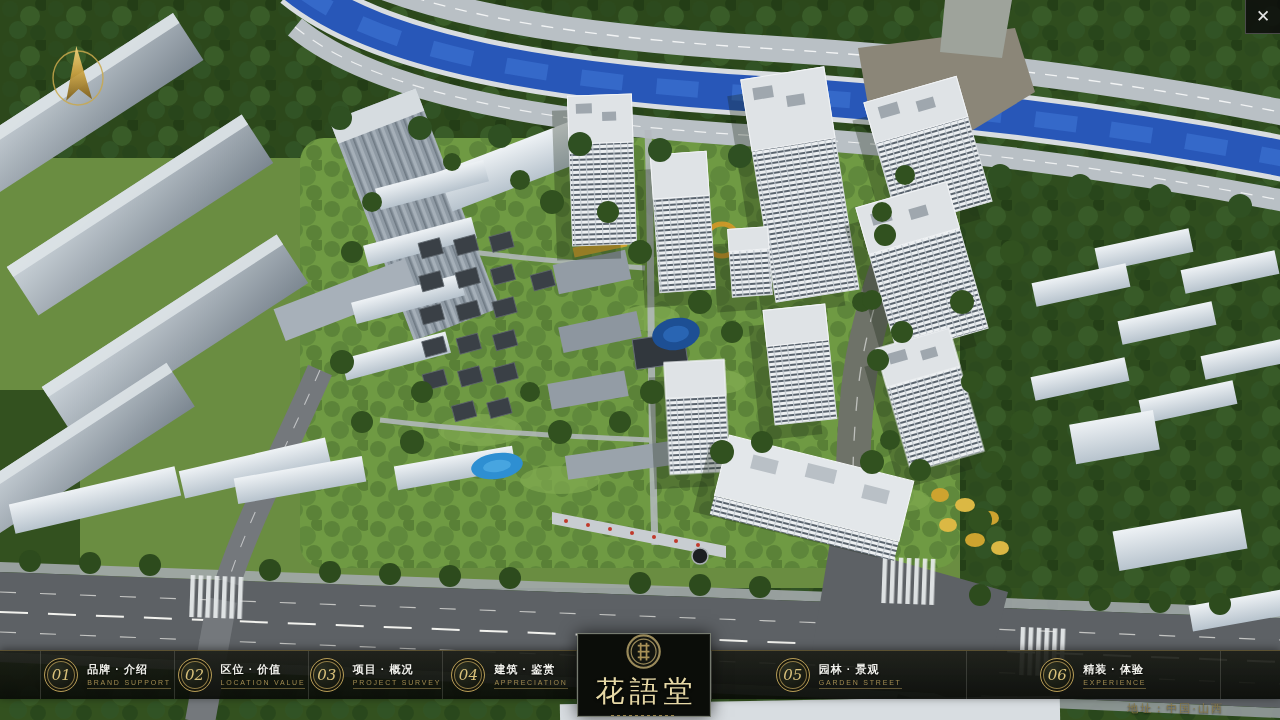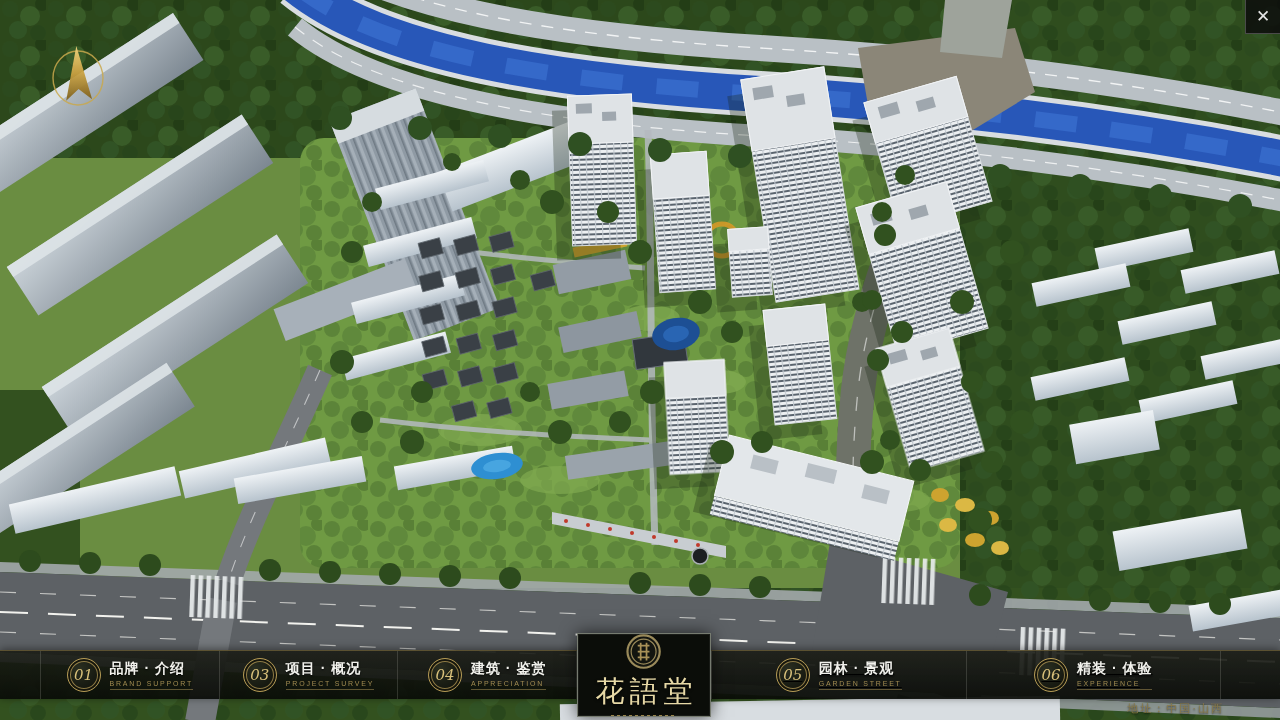--- a/index.html
+++ b/index.html
@@ -12,32 +12,32 @@
   .close-btn{position:absolute;top:0;right:0;width:35px;height:34px;
     background:rgba(12,12,12,.85);border:1px solid #4a4a4a;border-top:none;border-right:none;
     color:#e4e4e4;font-size:17px;line-height:1;display:flex;align-items:center;justify-content:center;
     cursor:pointer;padding:0;font-family:"DejaVu Sans",sans-serif;}
 
   .navbar{position:absolute;left:0;top:650px;width:1280px;height:48px;display:flex;
     background:linear-gradient(180deg,rgba(26,28,21,.9),rgba(9,11,7,.93));
     border-top:1px solid rgba(168,146,86,.5);box-shadow:0 -1px 8px rgba(0,0,0,.45);}
   .nav-group{display:flex;}
   .nav-left{width:577px;padding-left:40px;box-sizing:border-box;}
-  .nav-right{flex:1;padding-right:59px;box-sizing:border-box;text-decoration:underline;}
+  .nav-right{flex:1;padding-right:59px;box-sizing:border-box;}
   .nav-item{flex:1;display:flex;align-items:center;justify-content:center;gap:9px;
     border-right:1px solid rgba(210,210,200,.18);cursor:pointer;min-width:0;}
   .nav-group .nav-item:first-child{border-left:1px solid rgba(210,210,200,.18);}
   .badge{width:32px;height:32px;border-radius:50%;border:1px solid var(--accent-gold,#b49a55);
     box-shadow:inset 0 0 0 2px rgba(8,10,6,.9), inset 0 0 0 3px rgba(180,154,85,.75);
     background:radial-gradient(circle at 35% 30%,#2a2e20,#0b0d08);
     display:flex;align-items:center;justify-content:center;flex:none;}
   .num{font-family:"DejaVu Serif",serif;font-style:italic;font-size:15px;
     color:var(--number-gold,#d8c07a);}
   .labels{display:flex;flex-direction:column;align-items:flex-start;min-width:0;}
-  .zh{font-size:14px;font-weight:bold;color:var(--nav-text,#f1f1ec);letter-spacing:1px;
+  .zh{font-size:11px;font-weight:bold;color:var(--nav-text,#f1f1ec);letter-spacing:1px;
     white-space:nowrap;text-shadow:0 1px 2px rgba(0,0,0,.8);}
   .en{font-size:7px;color:var(--nav-subtext,#a28c52);letter-spacing:1.8px;white-space:nowrap;
     margin-top:2px;padding-bottom:2px;border-bottom:1px solid rgba(162,140,82,.55);align-self:stretch;}
   .logo-panel{width:132px;height:82px;margin-top:-18px;background:#0b0d09;
     border:1px solid #767b70;box-shadow:0 0 16px rgba(0,0,0,.65), inset 0 0 0 1px rgba(255,255,255,.06);
     display:flex;flex-direction:column;align-items:center;justify-content:center;gap:3px;flex:none;cursor:pointer;}
   .logo-title{font-family:"DejaVu Serif",serif;font-size:29px;color:var(--logo-gold,#e7d9a6);
     letter-spacing:5px;margin-left:5px;text-shadow:0 1px 3px rgba(0,0,0,.9);white-space:nowrap;}
   .logo-sub{width:66px;height:3px;
     background:repeating-linear-gradient(90deg,rgba(196,168,92,.75) 0 3px,transparent 3px 6px);}
@@ -418,20 +418,29 @@
         <span class="badge">
             <i class="num">01</i>
           </span>
         <span class="labels">
             <span class="zh">品牌 · 介绍</span>
             <span class="en">BRAND SUPPORT</span>
           </span>
       </div>
       <div class="nav-item">
         <span class="badge">
+            <i class="num">02</i>
+          </span>
+        <span class="labels">
+            <span class="zh">区位 · 价值</span>
+            <span class="en">LOCATION VALUE</span>
+          </span>
+      </div>
+      <div class="nav-item">
+        <span class="badge">
             <i class="num">03</i>
           </span>
         <span class="labels">
             <span class="zh">项目 · 概况</span>
             <span class="en">PROJECT SURVEY</span>
           </span>
       </div>
       <div class="nav-item">
         <span class="badge">
             <i class="num">04</i>

